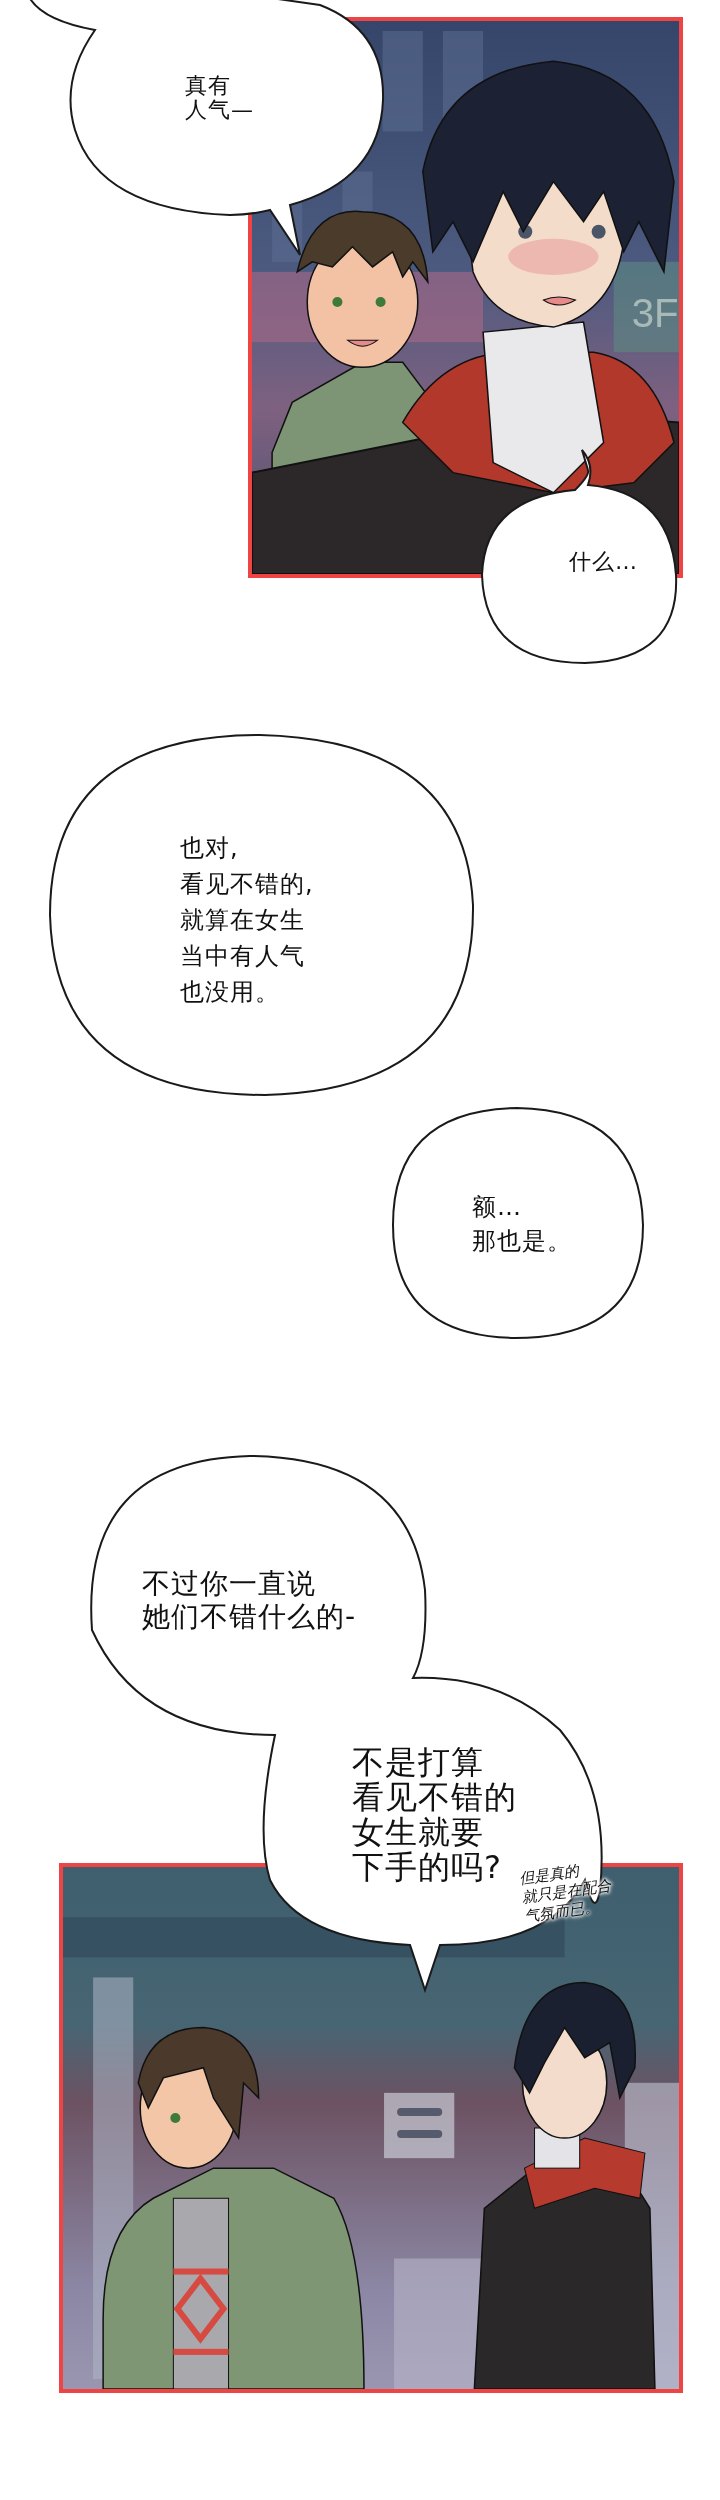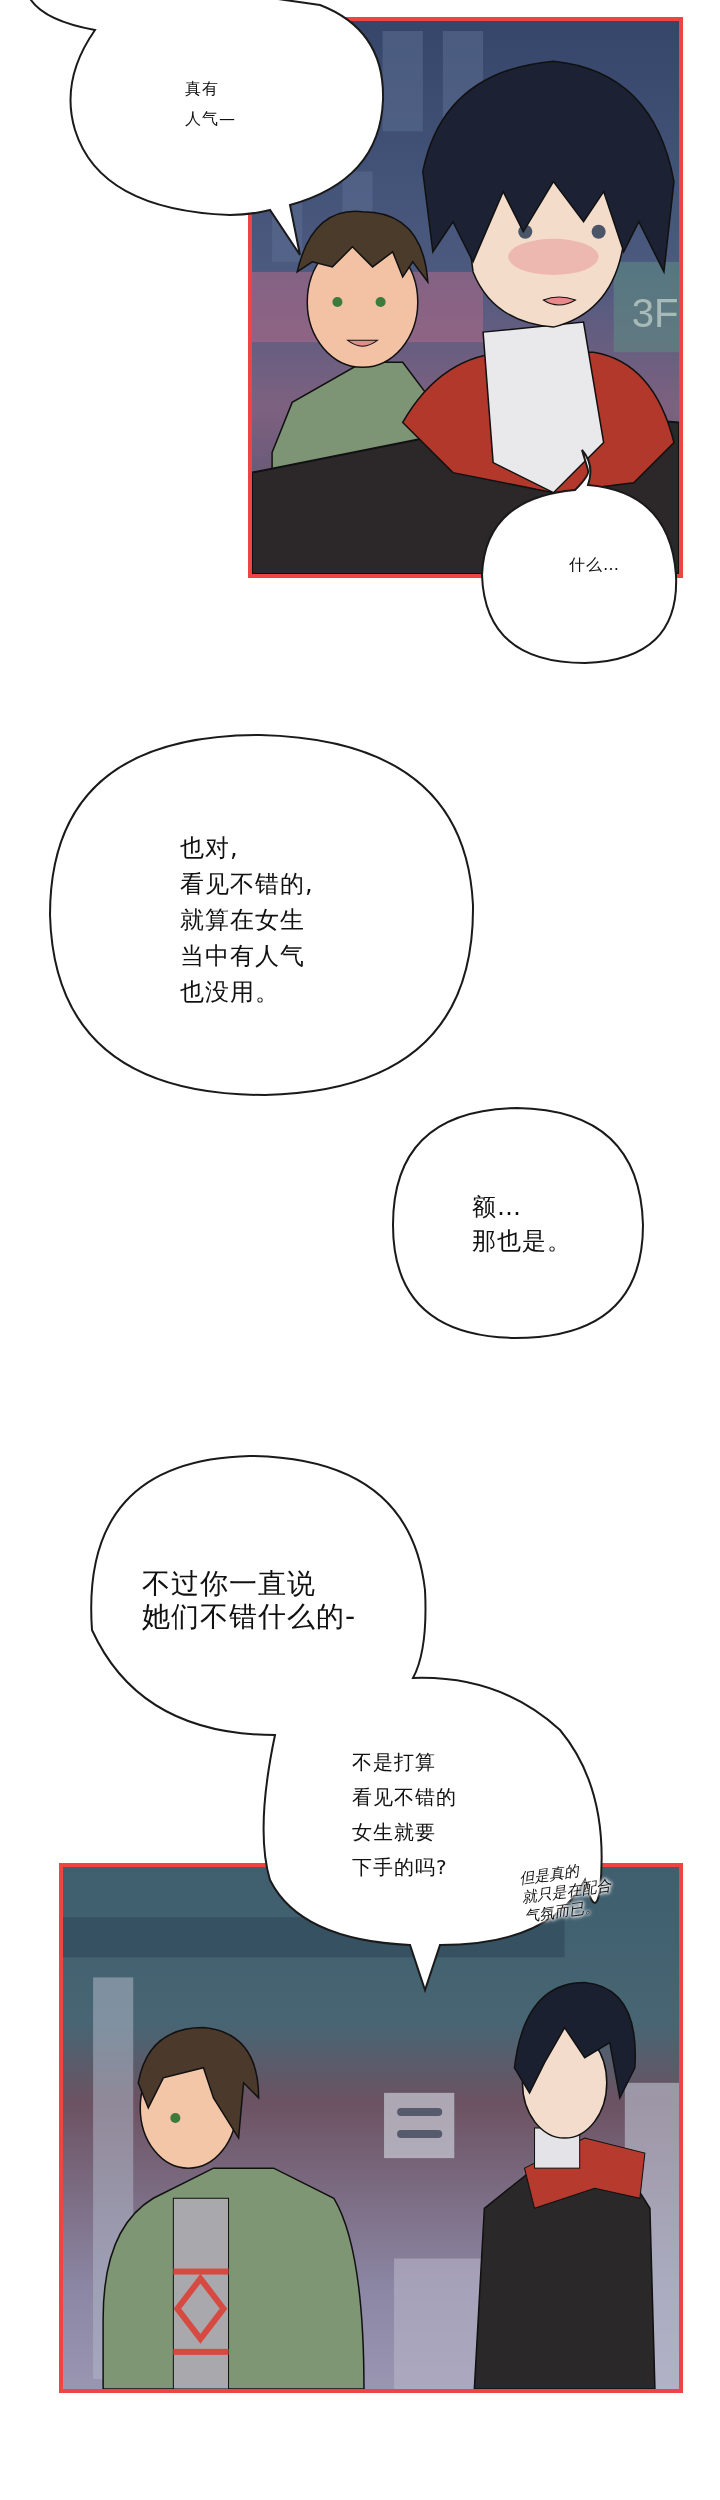--- a/index.html
+++ b/index.html
@@ -1,21 +1,21 @@
 <!DOCTYPE html>
 <html><head>
 <meta charset="utf-8">
 <style>
   html, body { margin:0; padding:0; background:#ffffff; }
   body { width:720px; height:2500px; position:relative; overflow:hidden;
          font-family:"DejaVu Sans", "Liberation Sans", sans-serif; color:#111; }
   .panel { position:absolute; border:4px solid #ef4444; box-sizing:border-box; overflow:hidden; }
   .panel svg { position:absolute; left:0; top:0; width:100%; height:100%; }
   .bubble-svg { position:absolute; overflow:visible; }
-  .btext { position:absolute; font-size:16px; line-height:30px; white-space:pre; color:#111; letter-spacing:1px; }
+  .btext { position:absolute; font-size:22px; line-height:24px; white-space:pre; color:#111; letter-spacing:1px; }
   .note { position:absolute; font-family:"DejaVu Sans", sans-serif; font-size:15px; line-height:19px;
           white-space:pre; color:#111; transform:rotate(-8deg); transform-origin:left top;
           text-shadow: 0 0 3px #fff, 0 0 3px #fff, 0 0 4px #fff, 0 0 5px #fff; font-style:italic; }
 </style>
 </head>
 <body>
 
 <div class="panel" style="left:248px; top:17px; width:435px; height:561px;">
   <svg viewBox="0 0 425 551" preserveAspectRatio="none">
     <defs>
@@ -130,20 +130,20 @@
 <svg class="bubble-svg" style="left:80px; top:1450px; width:530px; height:520px;" viewBox="0 0 530 520">
   <path d="M170 6 Q330 8 345 140 Q348 200 333 228
            Q420 225 480 280 Q530 340 520 440
            Q515 470 505 430
            Q470 495 360 495 L345 540 L330 495
            Q220 490 190 430 Q175 380 195 285
            Q60 285 12 180 Q0 10 170 6 Z" fill="#fff" stroke="#1a1a1a" stroke-width="2"></path>
 </svg>
 <div class="btext" style="left:142px; top:1567px; line-height:33px; font-size:28px;">不过你一直说
 她们不错什么的-</div>
-<div class="btext" style="left:352px; top:1745px; line-height:35px; font-size:20px;">不是打算
+<div class="btext" style="left:352px; top:1745px; line-height:35px; font-size:32px;">不是打算
 看见不错的
 女生就要
 下手的吗?</div>
 
 <div class="note" style="left:518px; top:1870px;">但是真的
 就只是在配合
 气氛而已。</div>
 
 </body></html>

